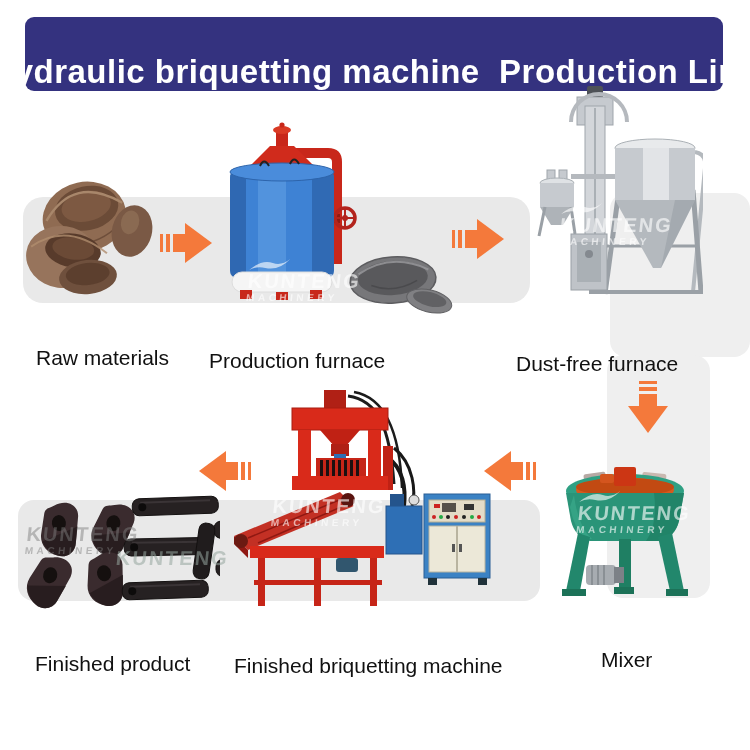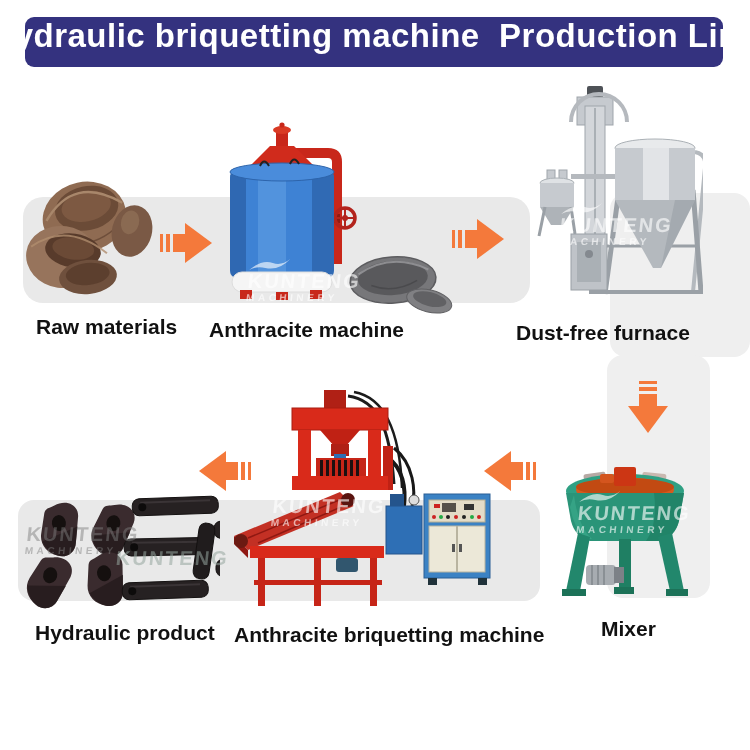--- a/index.html
+++ b/index.html
@@ -1,30 +1,30 @@
 <!DOCTYPE html>
 <html><head>
 <meta charset="utf-8">
 <style>
   html,body{margin:0;padding:0;}
   body{width:750px;height:750px;position:relative;background:#ffffff;overflow:hidden;
        font-family:"Liberation Sans", sans-serif;}
   .abs{position:absolute;}
   
-  .banner{left:25px;top:17px;width:698px;height:50px;background:#34327f;border-radius:9px;
-          display:flex;align-items:flex-start;justify-content:center;}
+  .banner{left:25px;top:17px;width:698px;height:74px;background:#34327f;border-radius:9px;
+          display:flex;align-items:flex-end;justify-content:center;}
   .banner h1{margin:0;color:#ffffff;font-size:33px;font-weight:bold;letter-spacing:.5px;white-space:pre;}
   
   .strip{background:#e9e9e9;}
   .stripA{left:23px;top:197px;width:507px;height:106px;border-radius:20px;}
   .rectB{left:610px;top:193px;width:140px;height:164px;border-radius:16px;background:#efefef;}
   .colC{left:607px;top:355px;width:103px;height:243px;border-radius:16px;background:#efefef;}
   .stripD{left:18px;top:500px;width:522px;height:101px;border-radius:16px;}
   
-  .lbl{color:#111111;font-size:21px;font-weight:700;white-space:nowrap;}
+  .lbl{color:#111111;font-size:21px;font-weight:400;white-space:nowrap;margin-top:31px;}
   
   .wm{pointer-events:none;line-height:1;transform:skewX(-6deg);}
   .wm .l1{font-size:20px;font-weight:bold;letter-spacing:2px;}
   .wm .l2{font-size:10px;font-weight:bold;letter-spacing:3.5px;margin-top:2px;}
   .wm.white{color:rgba(255,255,255,0.62);}
   .wm.gray{color:rgba(125,125,125,0.48);}
   .wm.green{color:rgba(150,165,158,0.55);}
   svg{display:block;}
 </style>
 </head>
@@ -272,25 +272,25 @@
   <use href="#heart-briquette" transform="translate(70,58) rotate(-14 22 28)"></use>
   <use href="#log-briquette" transform="translate(118,4) rotate(-2)"></use>
   <use href="#log-briquette" transform="translate(200,26) rotate(178 43 8)"></use>
   <use href="#log-briquette" transform="translate(110,44) rotate(-1)"></use>
   <use href="#log-briquette" transform="translate(202,66) rotate(181 43 8)"></use>
   <use href="#log-briquette" transform="translate(108,88) rotate(-2)"></use>
   <rect x="182" y="28" width="16" height="56" rx="7" fill="#201c1d" stroke="#141111" transform="rotate(8 190 56)"></rect>
 </svg>
 
 <div class="abs lbl" style="left:36px;top:315px">Raw materials</div>
-<div class="abs lbl" style="left:209px;top:318px">Anthracite machine</div>
+<div class="abs lbl" style="left:209px;top:318px">Production furnace</div>
 <div class="abs lbl" style="left:516px;top:321px">Dust-free furnace</div>
 <div class="abs lbl" style="left:601px;top:617px">Mixer</div>
-<div class="abs lbl" style="left:234px;top:623px">Anthracite briquetting machine</div>
-<div class="abs lbl" style="left:35px;top:621px">Hydraulic product</div>
+<div class="abs lbl" style="left:234px;top:623px">Finished briquetting machine</div>
+<div class="abs lbl" style="left:35px;top:621px">Finished product</div>
 
 <div class="abs wm white" style="left:248px;top:258px">
   <svg width="40" height="13" viewBox="0 0 40 13">
     <path d="M0,12 Q12,1 23,5 Q32,8 40,1 Q30,13 16,10 Q7,8 0,12 Z" fill="currentColor"></path>
   </svg>
   <div class="l1">KUNTENG</div>
   <div class="l2">MACHINERY</div>
 </div>
 <div class="abs wm white" style="left:560px;top:202px">
   <svg width="40" height="13" viewBox="0 0 40 13">

